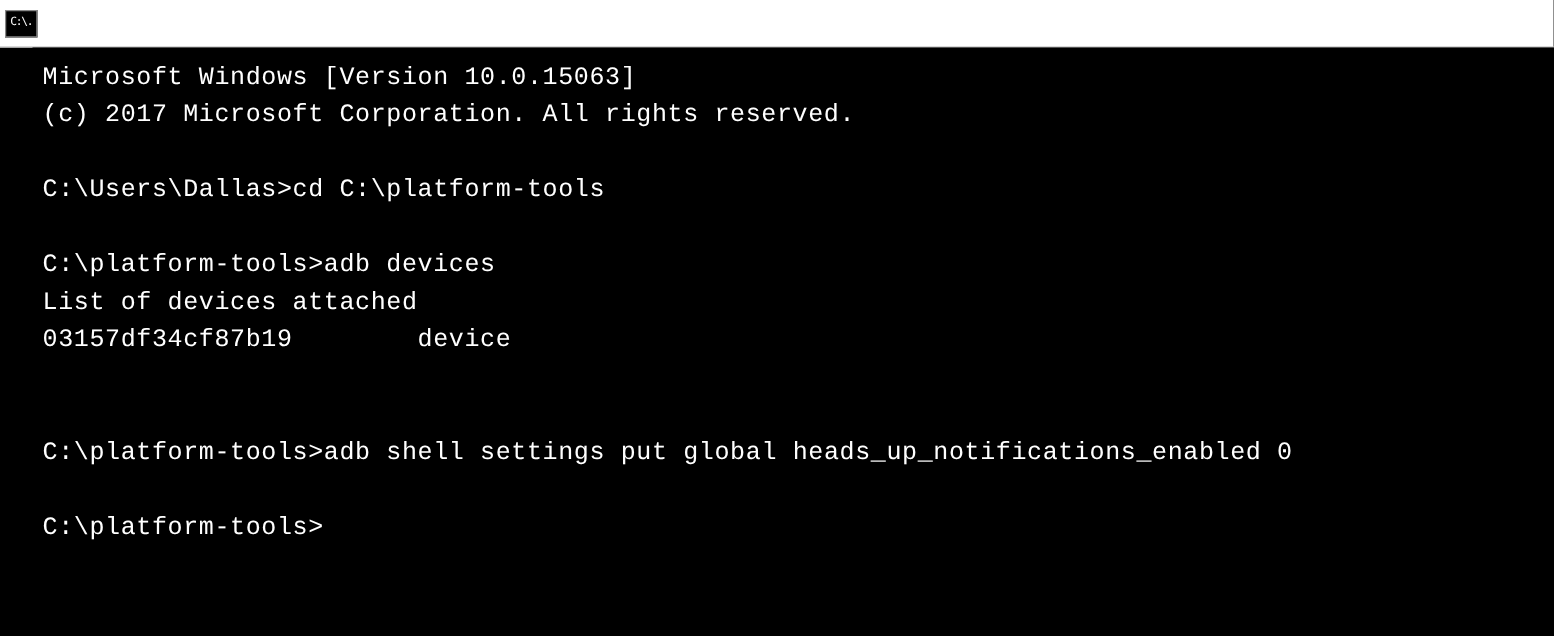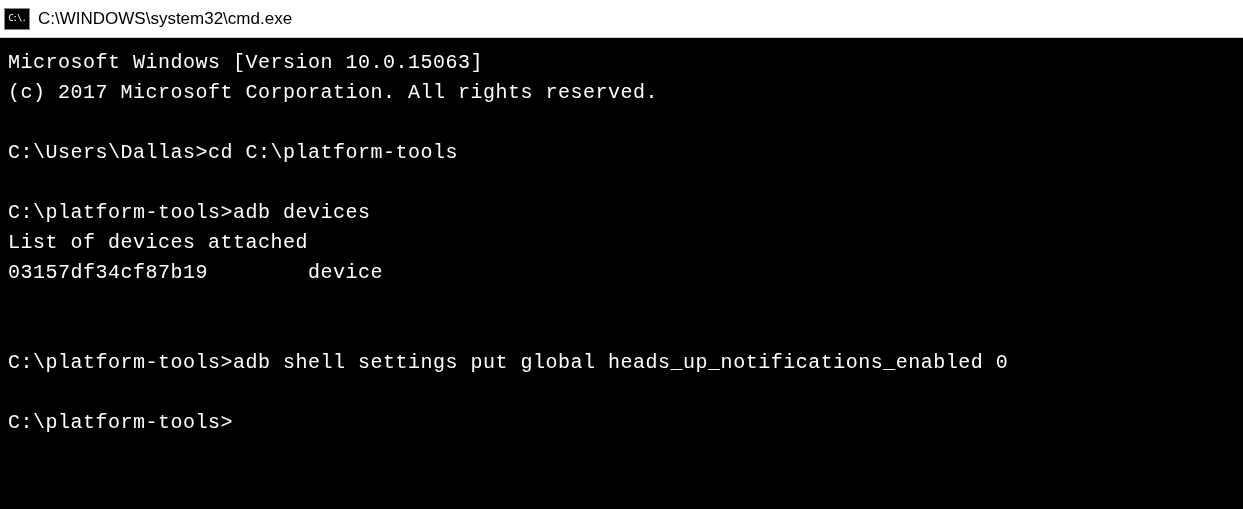--- a/index.html
+++ b/index.html
@@ -47,31 +47,31 @@
   }
   .terminal {
     background: #000;
     color: #fff;
     padding: 10px 8px;
     font-size: 20px;
     line-height: 1.5;
     letter-spacing: 0.5px;
     white-space: pre;
     height: calc(100% - 38px);
+    margin-left: 26px;
   }
   .line {
     display: block;
   }
   .blank {
     height: 30px;
   }
 </style>
 </head>
 <body>
 
 <div class="title-bar">
   <div class="title-icon">
     <span class="title-icon-inner">C:\.</span>
   </div>
-  <span class="title-text">C:\WINDOWS\system32\cmd.exe</span>
 </div>
 
 <div class="terminal"><span class="line">Microsoft Windows [Version 10.0.15063]</span><span class="line">(c) 2017 Microsoft Corporation. All rights reserved.</span><div class="blank"></div><span class="line"><span>C:\Users\Dallas&gt;</span><span>cd C:\platform-tools</span></span><div class="blank"></div><span class="line"><span>C:\platform-tools&gt;</span><span>adb devices</span></span><span class="line">List of devices attached</span><span class="line">03157df34cf87b19        device</span><div class="blank"></div><div class="blank"></div><span class="line"><span>C:\platform-tools&gt;</span><span>adb shell settings put global heads_up_notifications_enabled 0</span></span><div class="blank"></div><span class="line"><span>C:\platform-tools&gt;</span><span></span></span></div>
 
 </body></html>

